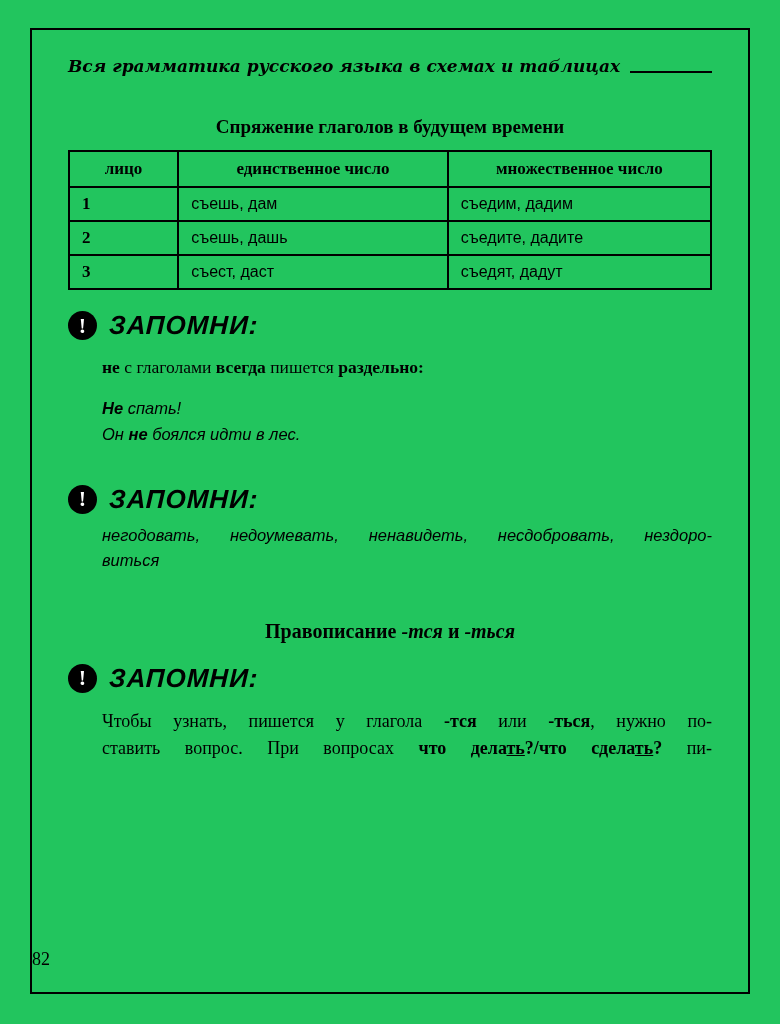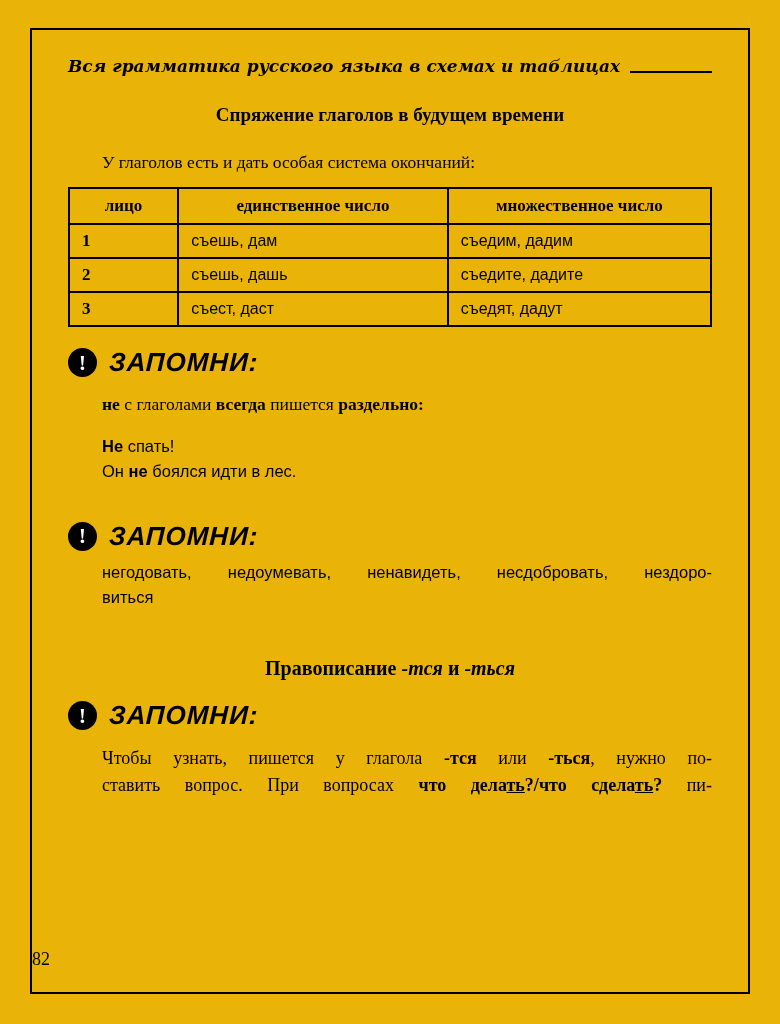--- a/index.html
+++ b/index.html
@@ -1,19 +1,19 @@
 <!DOCTYPE html>
 <html><head>
 <meta charset="utf-8">
 <style>
   html,body{margin:0;padding:0;background:#ffffff;}
   .page{
     position:relative;
     width:780px;height:1024px;
-    background:#eab308;
+    background:#22c55e;
     font-family:"Liberation Serif","DejaVu Serif",serif;
     color:#000;
     overflow:hidden;
   }
   .frame{
     position:absolute;
     left:30px;top:28px;right:30px;bottom:30px;
     border:2px solid #000;
     box-sizing:border-box;
     padding:26px 36px 0 36px;
@@ -35,21 +35,21 @@
     border-bottom:2px solid #000;
     margin-left:10px;
     margin-bottom:3px;
     min-width:40px;
   }
   
   h1.section-title{
     font-size:19px;
     font-weight:700;
     text-align:center;
-    margin:28px 0 0 0;
+    margin:40px 0 0 0;
   }
   h2.sub-title{
     font-size:20px;
     font-weight:700;
     text-align:center;
     margin:46px 0 0 0;
   }
   
   .para{
     font-size:17.5px;
@@ -116,20 +116,21 @@
     letter-spacing:1px;
     margin-left:12px;
     transform:skewX(-2deg);
   }
   
   .example-block{
     font-family:"Liberation Sans","DejaVu Sans",sans-serif;
     font-size:16.5px;
     line-height:1.55;
     margin:16px 0 0 34px;
+    font-style:italic;
   }
   .example-line{ }
   .justify-full{
     text-align:justify;
     -moz-text-align-last:justify;
     text-align-last:justify;
   }
   
   .final-para{
     font-size:18px;
@@ -155,21 +156,20 @@
 <div class="page">
   <div class="frame">
 
     <div class="header-row">
       <span class="header-script">Вся грамматика русского языка в схемах и таблицах</span>
       <span class="header-rule"></span>
     </div>
 
     <h1 class="section-title">Спряжение глаголов в будущем времени</h1>
 
-    <p class="para">У глаголов есть и дать особая система окончаний:</p>
 
     <table class="conj">
       <colgroup>
           <col class="c1">
           <col class="c2">
           <col class="c3">
         </colgroup>
       <thead>
         <tr>
           <th>лицо</th>

